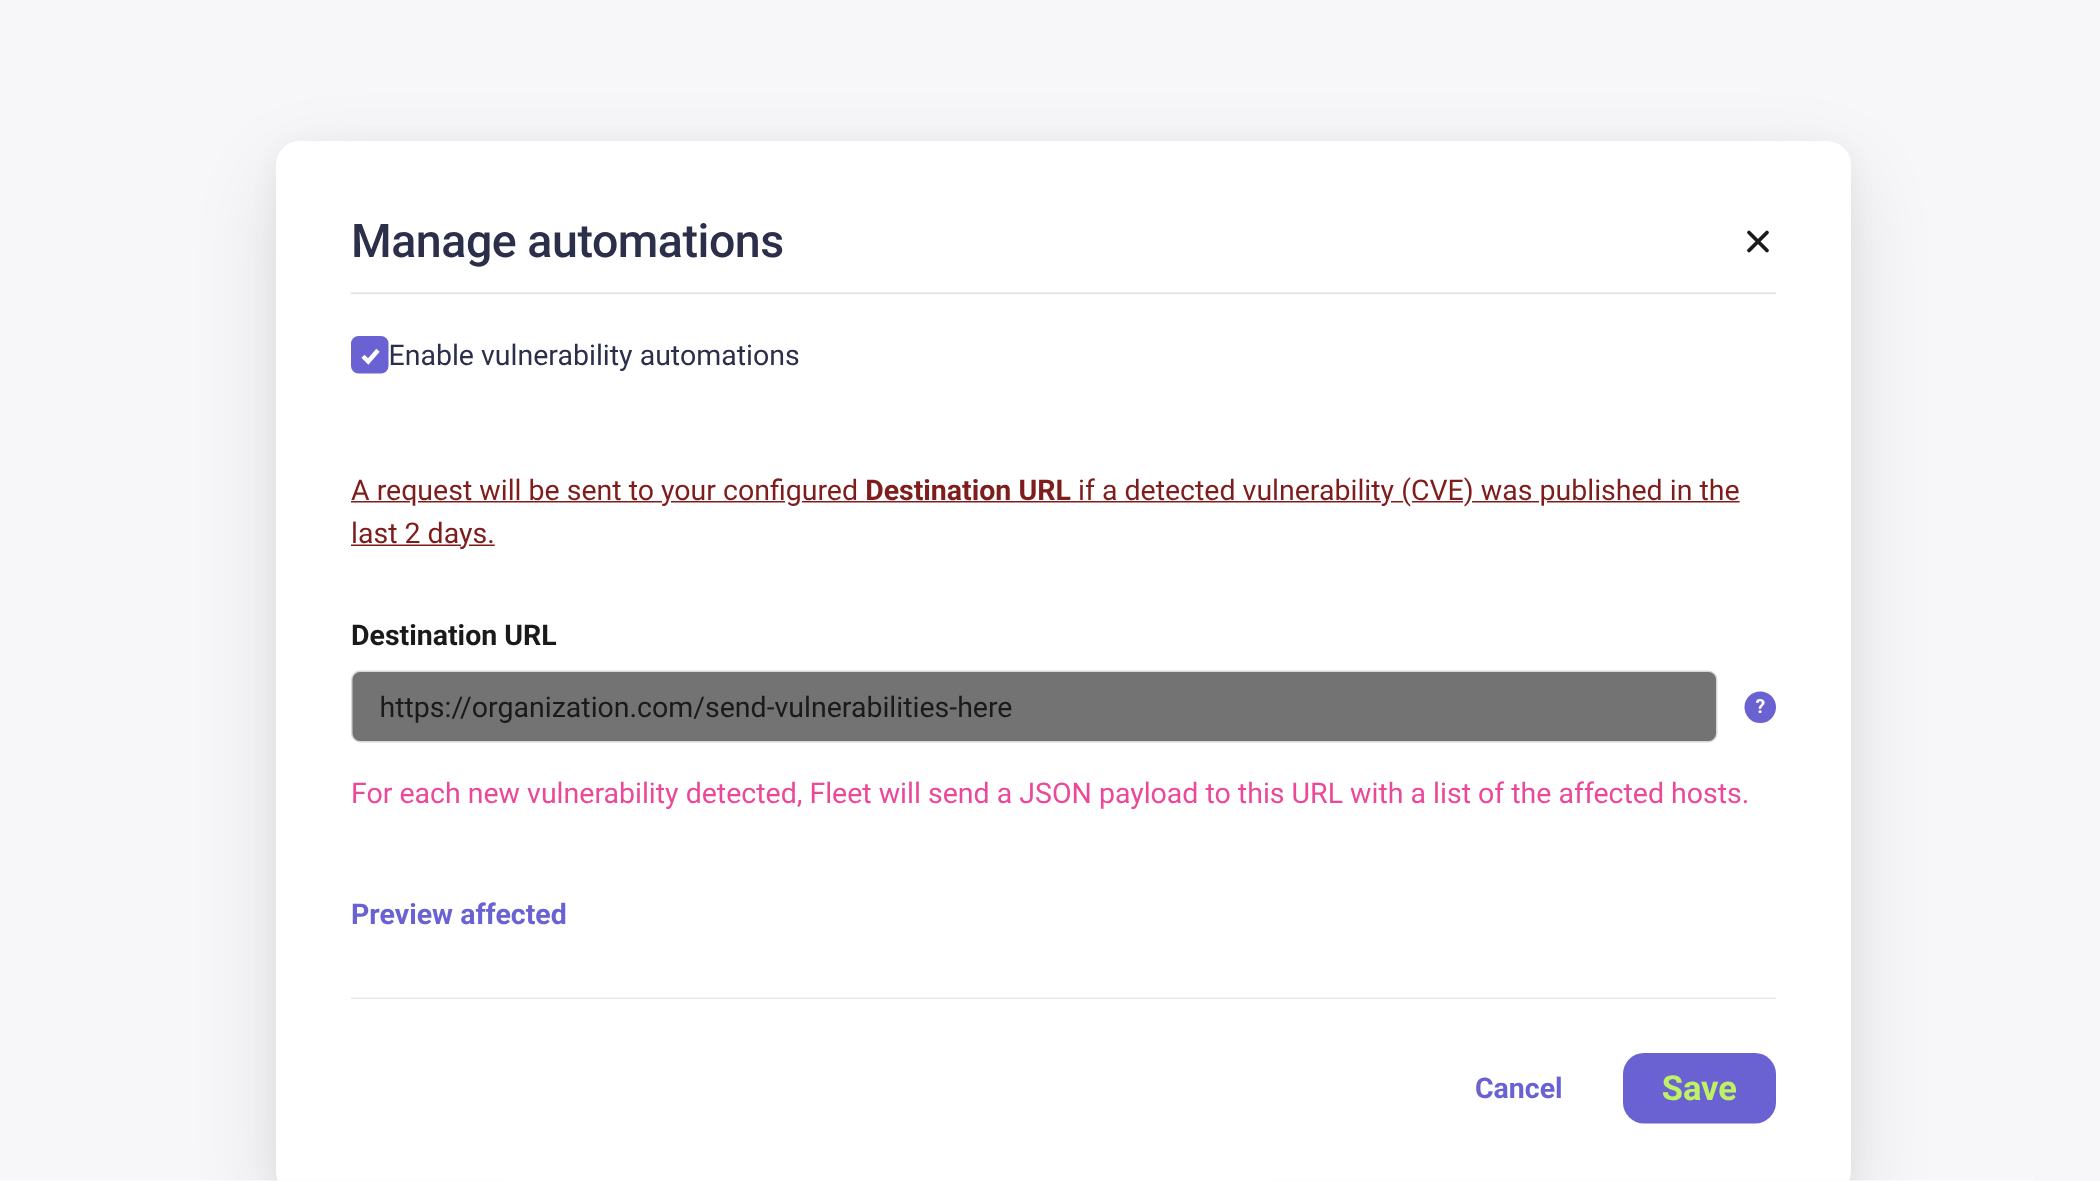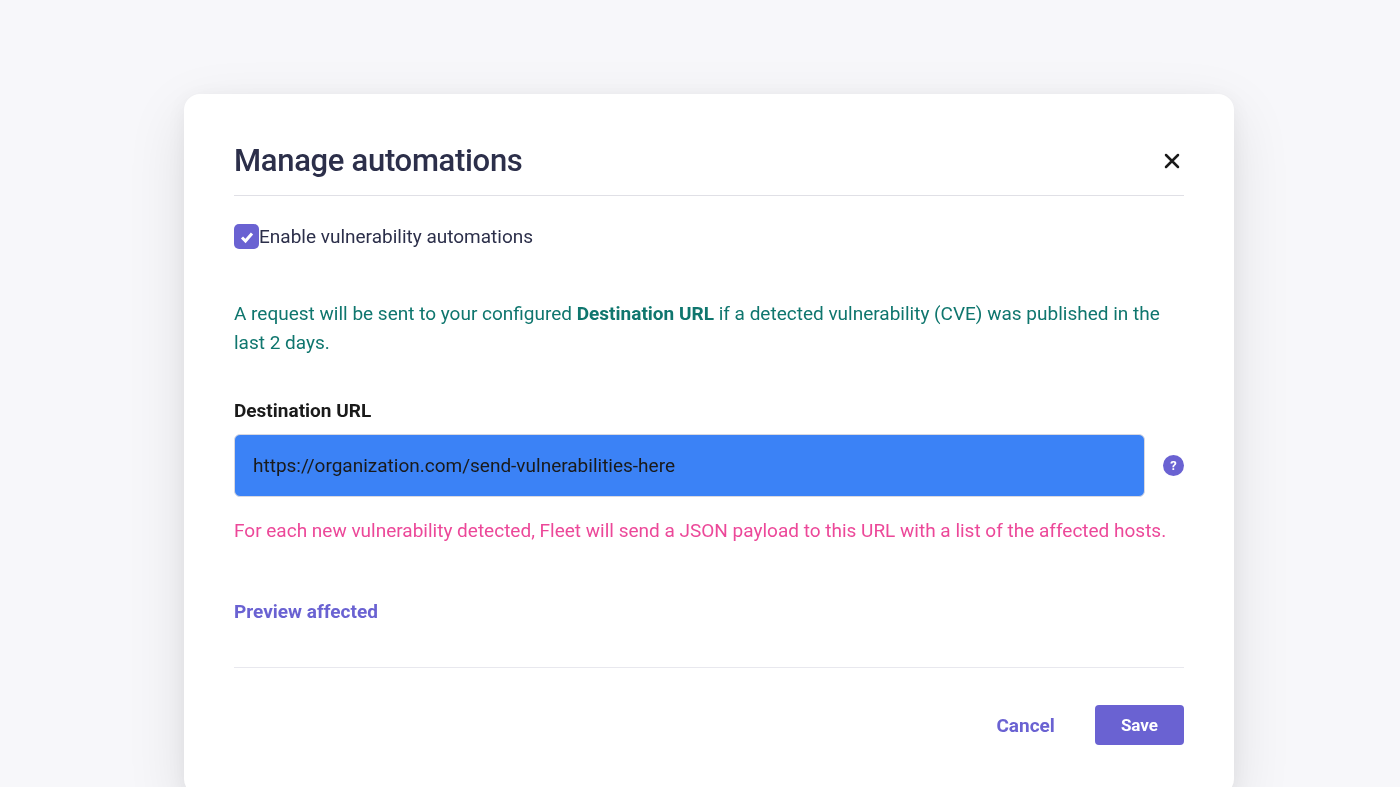--- a/index.html
+++ b/index.html
@@ -74,24 +74,25 @@
       stroke: white;
       stroke-width: 3;
       fill: none;
     }
     .checkbox-label {
       font-size: 19px;
       color: #2c2f4a;
       font-weight: 400;
     }
     .description {
-      margin-top: 51px;
-      font-size: 19px;
-      color: #0f766e;
+      margin-top: 64px;
+      font-size: 19px;
+      color: #7f1d1d;
       line-height: 1.5;
+      text-decoration: underline;
     }
     .description strong {
       font-weight: 700;
     }
     .field-group {
       margin-top: 42px;
     }
     .field-label {
       font-size: 19px;
       font-weight: 700;
@@ -99,27 +100,27 @@
       display: block;
       margin-bottom: 12px;
     }
     .input-row {
       display: flex;
       align-items: center;
       gap: 18px;
     }
     .text-input {
       flex: 1;
-      height: 63px;
+      height: 48px;
       border: 1px solid #d8d8e0;
       border-radius: 6px;
       padding: 0 18px;
       font-size: 19px;
       color: #1a1a1a;
-      background: #3b82f6;
+      background: #737373;
       font-family: inherit;
     }
     .help-icon {
       width: 21px;
       height: 21px;
       border-radius: 50%;
       background: #6a62d2;
       color: white;
       display: flex;
       align-items: center;
@@ -160,26 +161,26 @@
       color: #6a62d2;
       font-size: 19px;
       font-weight: 700;
       cursor: pointer;
       padding: 10px 8px;
       font-family: inherit;
     }
     .btn-save {
       background: #6a62d2;
       border: none;
-      color: #ffffff;
-      font-size: 17px;
+      color: #bef264;
+      font-size: 23px;
       font-weight: 700;
       cursor: pointer;
       padding: 10px 26px;
-      border-radius: 4px;
+      border-radius: 14px;
       font-family: inherit;
     }
   </style>
 </head>
 <body>
 
 <div class="modal">
   <div class="modal-header">
     <h2 class="modal-title">Manage automations</h2>
     <div class="close-btn">

